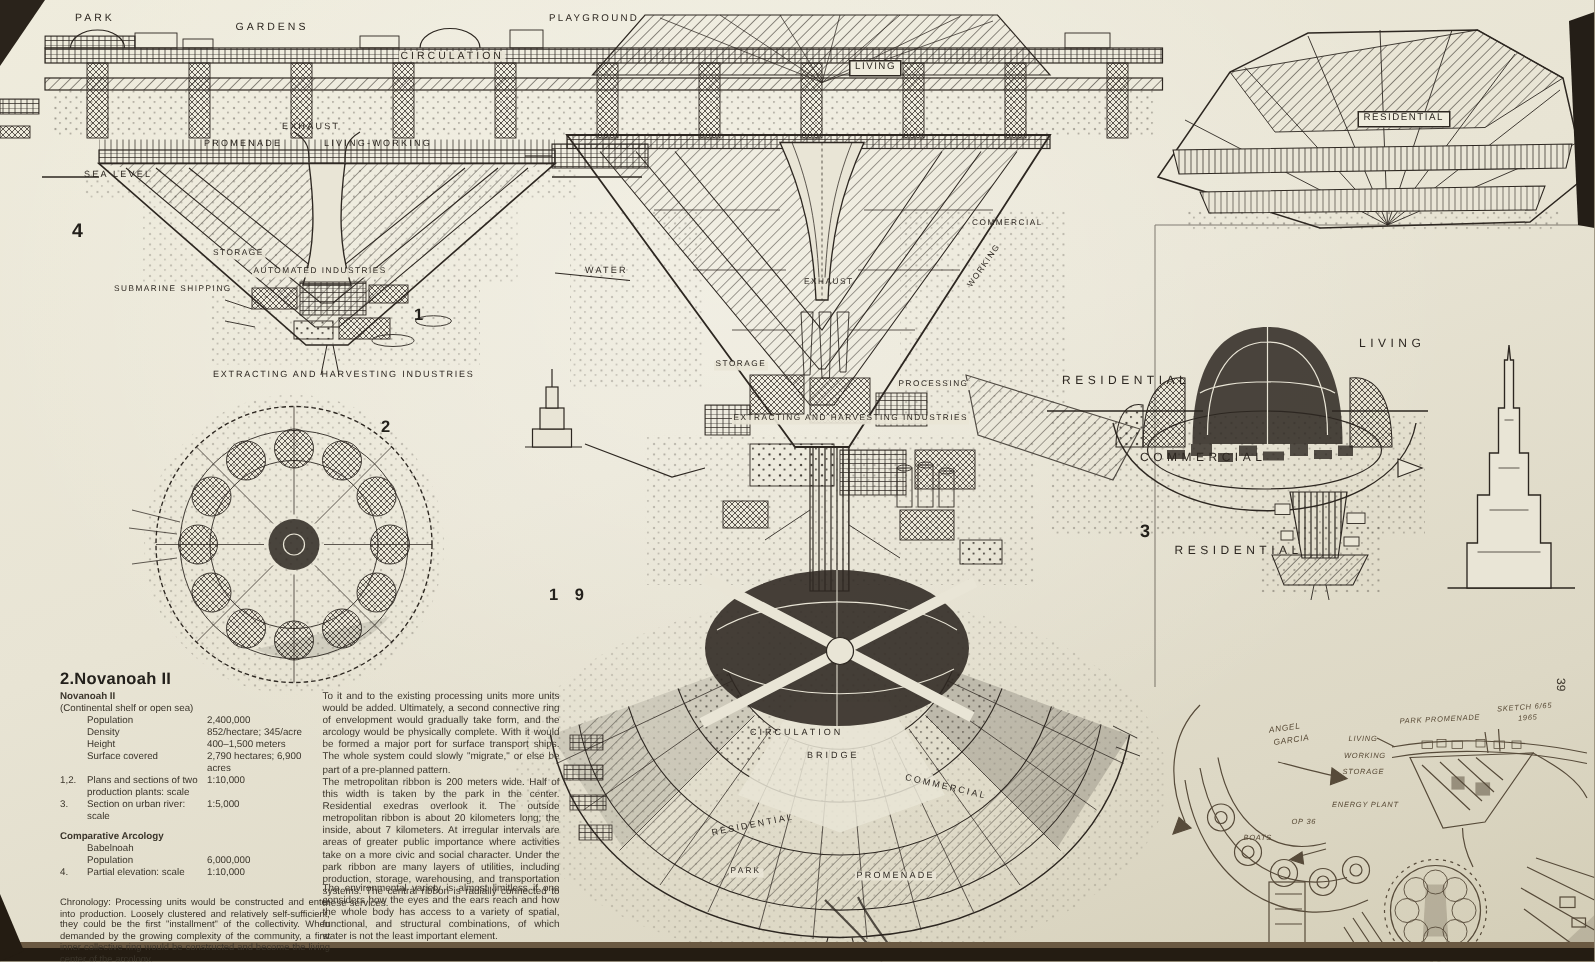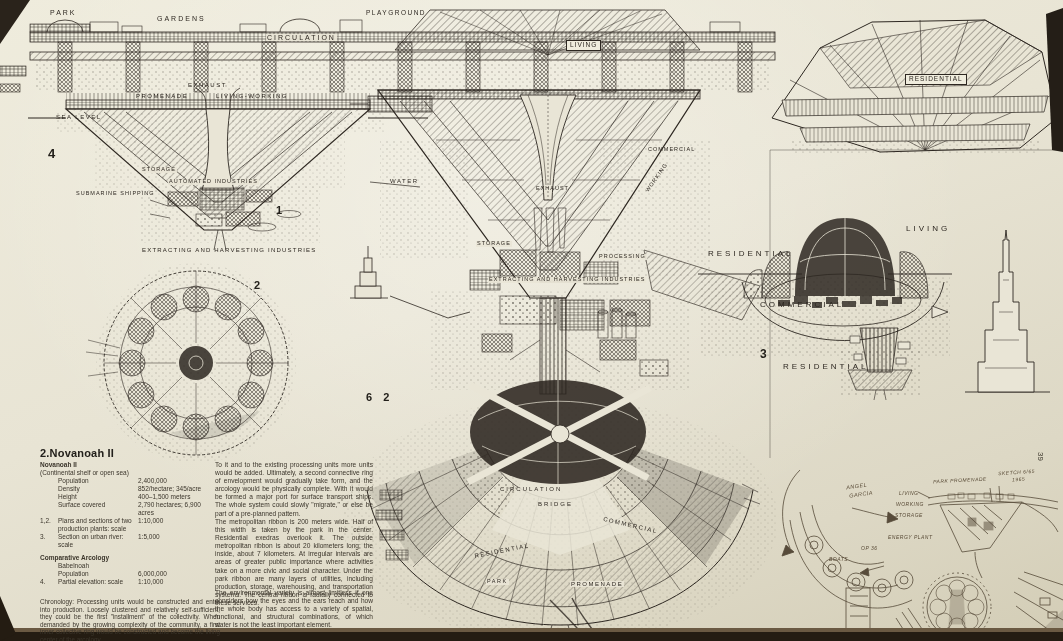--- a/index.html
+++ b/index.html
@@ -370,21 +370,21 @@
   <span class="num" style="left:254px;top:279px">2</span>
 
   <span class="lbl" style="left:390px;top:178px">WATER</span>
   <span class="lbl" style="left:536px;top:186px;font-size:5.5px;letter-spacing:1px">EXHAUST</span>
   <span class="lbl" style="left:648px;top:147px;font-size:5.5px;letter-spacing:1px">COMMERCIAL</span>
   <span class="lbl" style="left:645px;top:190px;font-size:5.5px;letter-spacing:1px;transform:rotate(-55deg);transform-origin:left top">WORKING</span>
   <span class="lbl bg" style="left:476px;top:241px;font-size:5.5px;letter-spacing:1px">STORAGE</span>
   <span class="lbl bg" style="left:598px;top:254px;font-size:5.5px;letter-spacing:1px">PROCESSING</span>
   <span class="lbl bg" style="left:488px;top:277px;font-size:5.5px;letter-spacing:1px">EXTRACTING AND HARVESTING INDUSTRIES</span>
 
-  <span class="num" style="left:366px;top:391px">6  2</span>
+  <span class="num" style="left:366px;top:391px">1  9</span>
   <span class="lbl" style="left:500px;top:486px;letter-spacing:2px">CIRCULATION</span>
   <span class="lbl" style="left:538px;top:501px;letter-spacing:2px">BRIDGE</span>
   <span class="lbl" style="left:604px;top:516px;transform:rotate(13deg);transform-origin:left top">COMMERCIAL</span>
   <span class="lbl" style="left:474px;top:553px;transform:rotate(-11deg);transform-origin:left top">RESIDENTIAL</span>
   <span class="lbl bg" style="left:486px;top:579px;font-size:5.5px">PARK</span>
   <span class="lbl bg" style="left:570px;top:581px">PROMENADE</span>
 
   <span class="lbl" style="left:708px;top:250px;font-size:8px;letter-spacing:3px">RESIDENTIAL</span>
   <span class="lbl" style="left:906px;top:225px;font-size:8px;letter-spacing:3px">LIVING</span>
   <span class="lbl" style="left:760px;top:301px;font-size:8px;letter-spacing:3px">COMMERCIAL</span>

